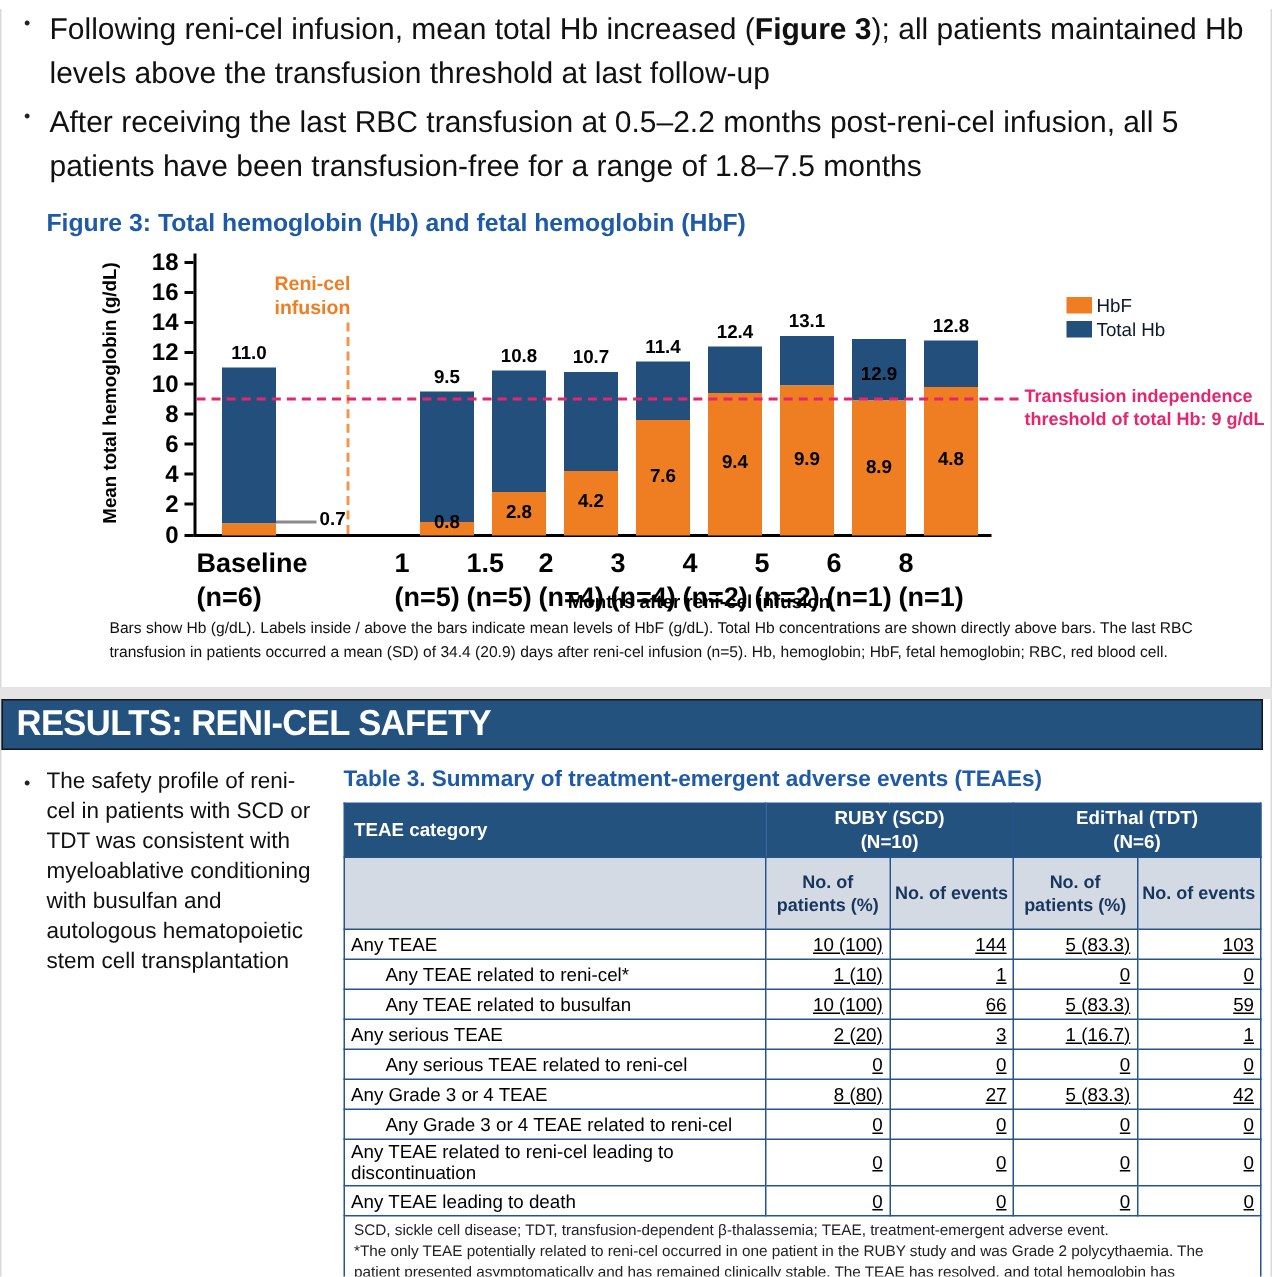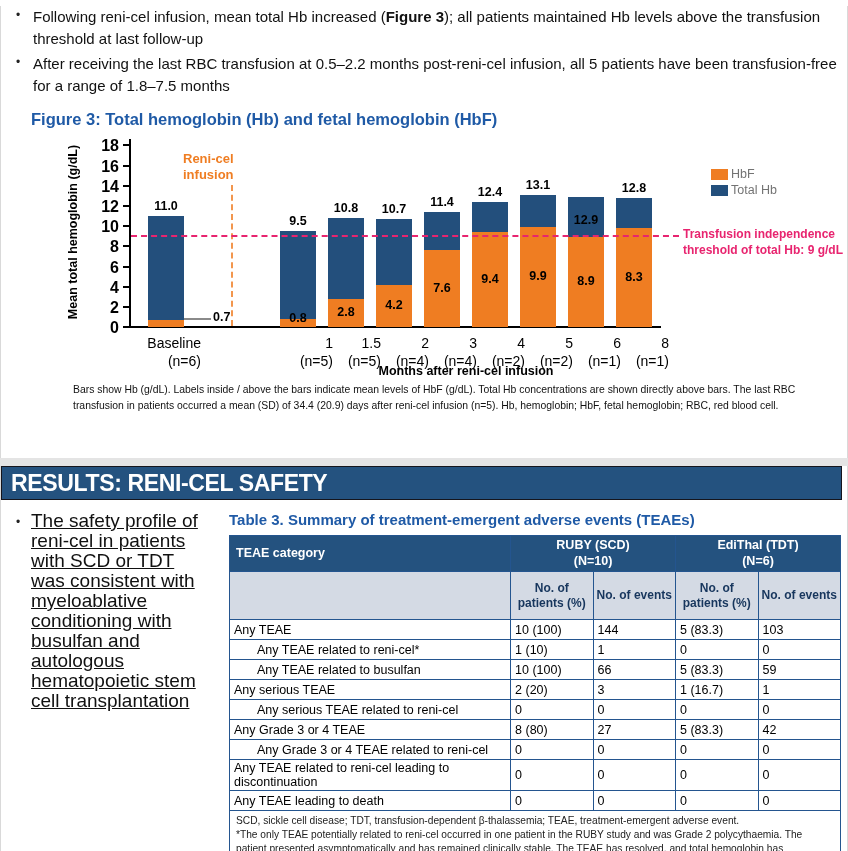--- a/index.html
+++ b/index.html
@@ -12,52 +12,52 @@
   #panel1 { height:452px; border-left:1px solid var(--panel-border); border-right:1px solid var(--panel-border); }
   #panel2 { height:391px; border-left:1px solid var(--panel-border); border-right:1px solid var(--panel-border); border-bottom:1px solid var(--panel-border); }
   .divider { height:8px; background:var(--divider); }
   .banner {
     height:34px; background:var(--banner); border:1px solid #15151c;
     width:calc(100% - 5px); color:#fff; font-weight:bold; font-size:24px;
     line-height:31px; padding:0 9px; white-space:nowrap;
   }
   .banner .squish { display:inline-block; transform:scaleX(0.96); transform-origin:left center; letter-spacing:-0.4px; }
   ul.bullets { list-style:none; margin:6px 10px 0 10px; padding:0; }
-  ul.bullets li { position:relative; padding-left:22px; font-size:15px; line-height:1.47; margin-bottom:3px; }
+  ul.bullets li { position:relative; padding-left:22px; font-size:20px; line-height:1.47; margin-bottom:3px; }
   ul.bullets li::before { content:"•"; position:absolute; left:5px; top:1px; font-size:12px; color:#222; }
   #fig-title { margin:13px 0 0 30px; font-size:16.5px; font-weight:bold; color:var(--title-blue); }
   #chart { position:relative; height:248px; margin-top:2px; }
   #chart div { position:absolute; }
   .ytick-label { width:32px; text-align:right; font-weight:bold; font-size:16px; color:#000; }
   .y-title { width:200px; text-align:center; font-weight:bold; font-size:12.5px; color:#000; transform:rotate(-90deg); }
   .bar-label { font-weight:bold; font-size:12.5px; color:#000; text-align:center; }
-  .cat-label { width:70px; text-align:right; font-weight:normal; font-size:14px; line-height:1.3; color:#000; }
+  .cat-label { width:70px; text-align:left; font-weight:bold; font-size:18px; line-height:1.3; color:#000; }
   .x-title { width:270px; text-align:center; font-weight:bold; font-size:12.5px; color:#000; }
   .legend-row { display:flex; align-items:center; position:static !important; margin-bottom:2px; }
   .legend-swatch { width:17px; height:11px; margin-right:3px; position:static !important; }
-  .legend-label { font-size:12.5px; color:#737373; position:static !important; }
+  .legend-label { font-size:12.5px; color:#0f172a; position:static !important; }
   #threshold-text { width:172px; font-weight:bold; font-size:12px; line-height:1.3; color:var(--pink); }
   #infusion-label { width:76px; font-weight:bold; font-size:13px; line-height:1.25; color:var(--orange); }
   #fig-footnote { margin:3px 50px 0 72px; font-size:10.4px; line-height:1.55; color:#111; }
   #panel2-body { display:flex; padding:9px 4px 0 10px; }
   #left-col { width:196px; flex:none; }
   #left-col ul.bullets { margin:2px 0 0 0; }
-  #left-col ul.bullets li { font-size:19px; line-height:20px; padding-left:20px;text-decoration:underline; }
+  #left-col ul.bullets li { font-size:15px; line-height:20px; padding-left:20px; }
   #left-col ul.bullets li:first-child { margin-bottom:21px; }
   #right-col { flex:1; padding-left:22px; }
   #table-title { font-size:15px; font-weight:bold; color:var(--title-blue); margin:2px 0 7px 0; }
   table { width:612px; border-collapse:collapse; table-layout:fixed; }
   th, td { border:1px solid var(--table-border); }
   .h1 th { background:var(--banner); color:#fff; font-size:12.5px; font-weight:bold; height:36px; text-align:center; line-height:1.25; }
   .h1 th.cat { text-align:left; padding-left:6px; }
   .h2 th { background:var(--header2-bg); color:#17365d; font-size:12px; font-weight:bold; height:48px; text-align:center; line-height:1.25; padding:2px; }
   tbody td { font-size:12.5px; height:20px; padding:1px 4px; color:#000; }
   tbody td.lbl { text-align:left; }
   tbody td.lbl.indent { padding-left:27px; }
-  tbody td.val { text-align:left; }
+  tbody td.val { text-align:right;text-decoration:underline; }
   td.footcell { padding:3px 6px 4px 6px; font-size:10.2px; line-height:1.38; color:#222; }
 </style>
 </head>
 <body>
 
 <div id="panel1" class="panel">
   <ul class="bullets" id="bullets1">
       <li><span>Following reni-cel infusion, mean total Hb increased (</span><span style="font-weight: bold;">Figure 3</span><span>); all patients maintained Hb levels above the transfusion threshold at last follow-up</span></li>
       <li><span>After receiving the last RBC transfusion at 0.5–2.2 months post-reni-cel infusion, all 5 patients have been transfusion-free for a range of 1.8–7.5 months</span></li>
     </ul>
@@ -149,21 +149,21 @@
       <div style="left: 567px; top: 106.11px; width: 36px; height: 89.89px; background: rgb(239, 125, 34);"></div>
       <div class="bar-label" style="left: 555px; top: 48.71px; width: 60px; margin-top: 33px;">12.9</div>
       <div class="bar-label" style="left: 565px; top: 143.055px; width: 40px;">8.9</div>
       <div class="cat-label" style="left: 550px; top: 203px;">
         <div style="position: static;">6</div>
         <div style="position: static;">(n=1)</div>
       </div>
       <div style="left: 615px; top: 66.72px; width: 36px; height: 30.3px; background: rgb(35, 79, 124);"></div>
       <div style="left: 615px; top: 97.02px; width: 36px; height: 98.98px; background: rgb(239, 125, 34);"></div>
       <div class="bar-label" style="left: 603px; top: 49.72px; width: 60px;">12.8</div>
-      <div class="bar-label" style="left: 613px; top: 138.51px; width: 40px;">8.3</div>
+      <div class="bar-label" style="left: 613px; top: 138.51px; width: 40px;">4.8</div>
       <div class="cat-label" style="left: 598px; top: 203px;">
         <div style="position: static;">8</div>
         <div style="position: static;">(n=1)</div>
       </div>
       <div style="left: 130px; top: 104.1px; width: 548px; height: 0px; border-top: 2px dashed rgb(232, 36, 111); z-index: 5;"></div>
       <div id="threshold-text" style="left: 682px; top: 96px;">Transfusion independence threshold of total Hb: 9 g/dL</div>
       <div style="left: 710px; top: 36px;">
         <div class="legend-row">
           <div class="legend-swatch" style="background: rgb(239, 125, 34);"></div>
           <div class="legend-label">HbF</div>

